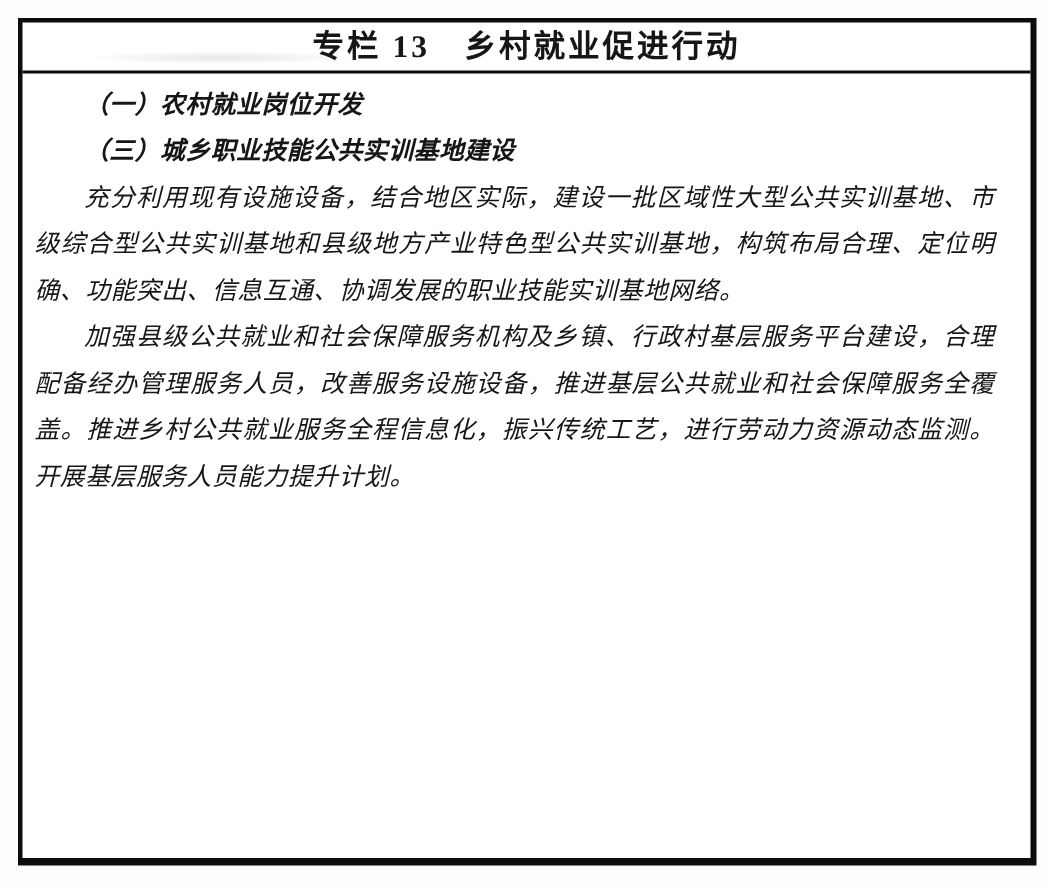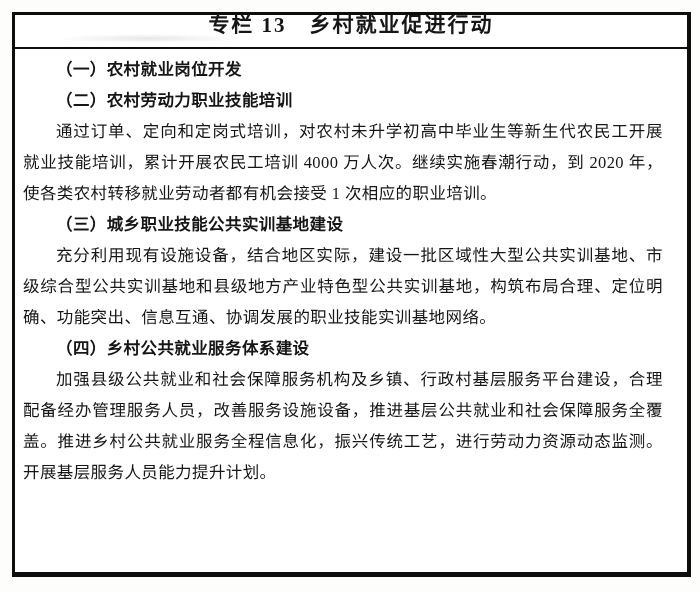--- a/index.html
+++ b/index.html
@@ -31,21 +31,21 @@
     border-right-width: 4px;
     border-bottom-width: 5px;
     background: #ffffff;
   }
   .title-bar {
     position: relative;
     box-sizing: border-box;
     height: 34px;
     border-bottom: 2px solid #0d0d0d;
     display: flex;
-    align-items: flex-start;
+    align-items: center;
     justify-content: center;
   }
   .title-bar h1 {
     margin: 0;
     font-size: 21px;
     font-weight: 700;
     letter-spacing: 2px;
     line-height: 1;
     white-space: nowrap;
   }
@@ -54,20 +54,21 @@
     left: 40px;
     top: 19px;
     width: 185px;
     height: 9px;
     background: radial-gradient(ellipse at center, rgba(120,120,120,0.18), rgba(120,120,120,0) 70%);
     pointer-events: none;
   }
   .content {
     box-sizing: border-box;
     padding: 5px 24px 8px 8px;
+    font-style: italic;
   }
   .content p {
     margin: 0;
     font-size: 16.5px;
     line-height: 31px;
     letter-spacing: 0.4px;
     text-indent: 2em;
     text-align: justify;
     text-justify: inter-ideograph;
   }
@@ -88,30 +89,25 @@
       <div class="scan-artifact"></div>
       <h1>专栏 13　乡村就业促进行动</h1>
     </div>
 
     <div class="content">
 
       <section>
         <p class="section-heading">（一）农村就业岗位开发</p>
       </section>
 
-      <section>
-        <p class="section-heading">（二）农村劳动力职业技能培训</p>
-        <p class="section-body">通过订单、定向和定岗式培训，对农村未升学初高中毕业生等新生代农民工开展就业技能培训，累计开展农民工培训 4000 万人次。继续实施春潮行动，到 2020 年，使各类农村转移就业劳动者都有机会接受 1 次相应的职业培训。</p>
-      </section>
 
       <section>
         <p class="section-heading">（三）城乡职业技能公共实训基地建设</p>
         <p class="section-body">充分利用现有设施设备，结合地区实际，建设一批区域性大型公共实训基地、市级综合型公共实训基地和县级地方产业特色型公共实训基地，构筑布局合理、定位明确、功能突出、信息互通、协调发展的职业技能实训基地网络。</p>
       </section>
 
       <section>
-        <p class="section-heading">（四）乡村公共就业服务体系建设</p>
         <p class="section-body">加强县级公共就业和社会保障服务机构及乡镇、行政村基层服务平台建设，合理配备经办管理服务人员，改善服务设施设备，推进基层公共就业和社会保障服务全覆盖。推进乡村公共就业服务全程信息化，振兴传统工艺，进行劳动力资源动态监测。开展基层服务人员能力提升计划。</p>
       </section>
 
     </div>
   </div>
 </div>
 
 </body></html>

